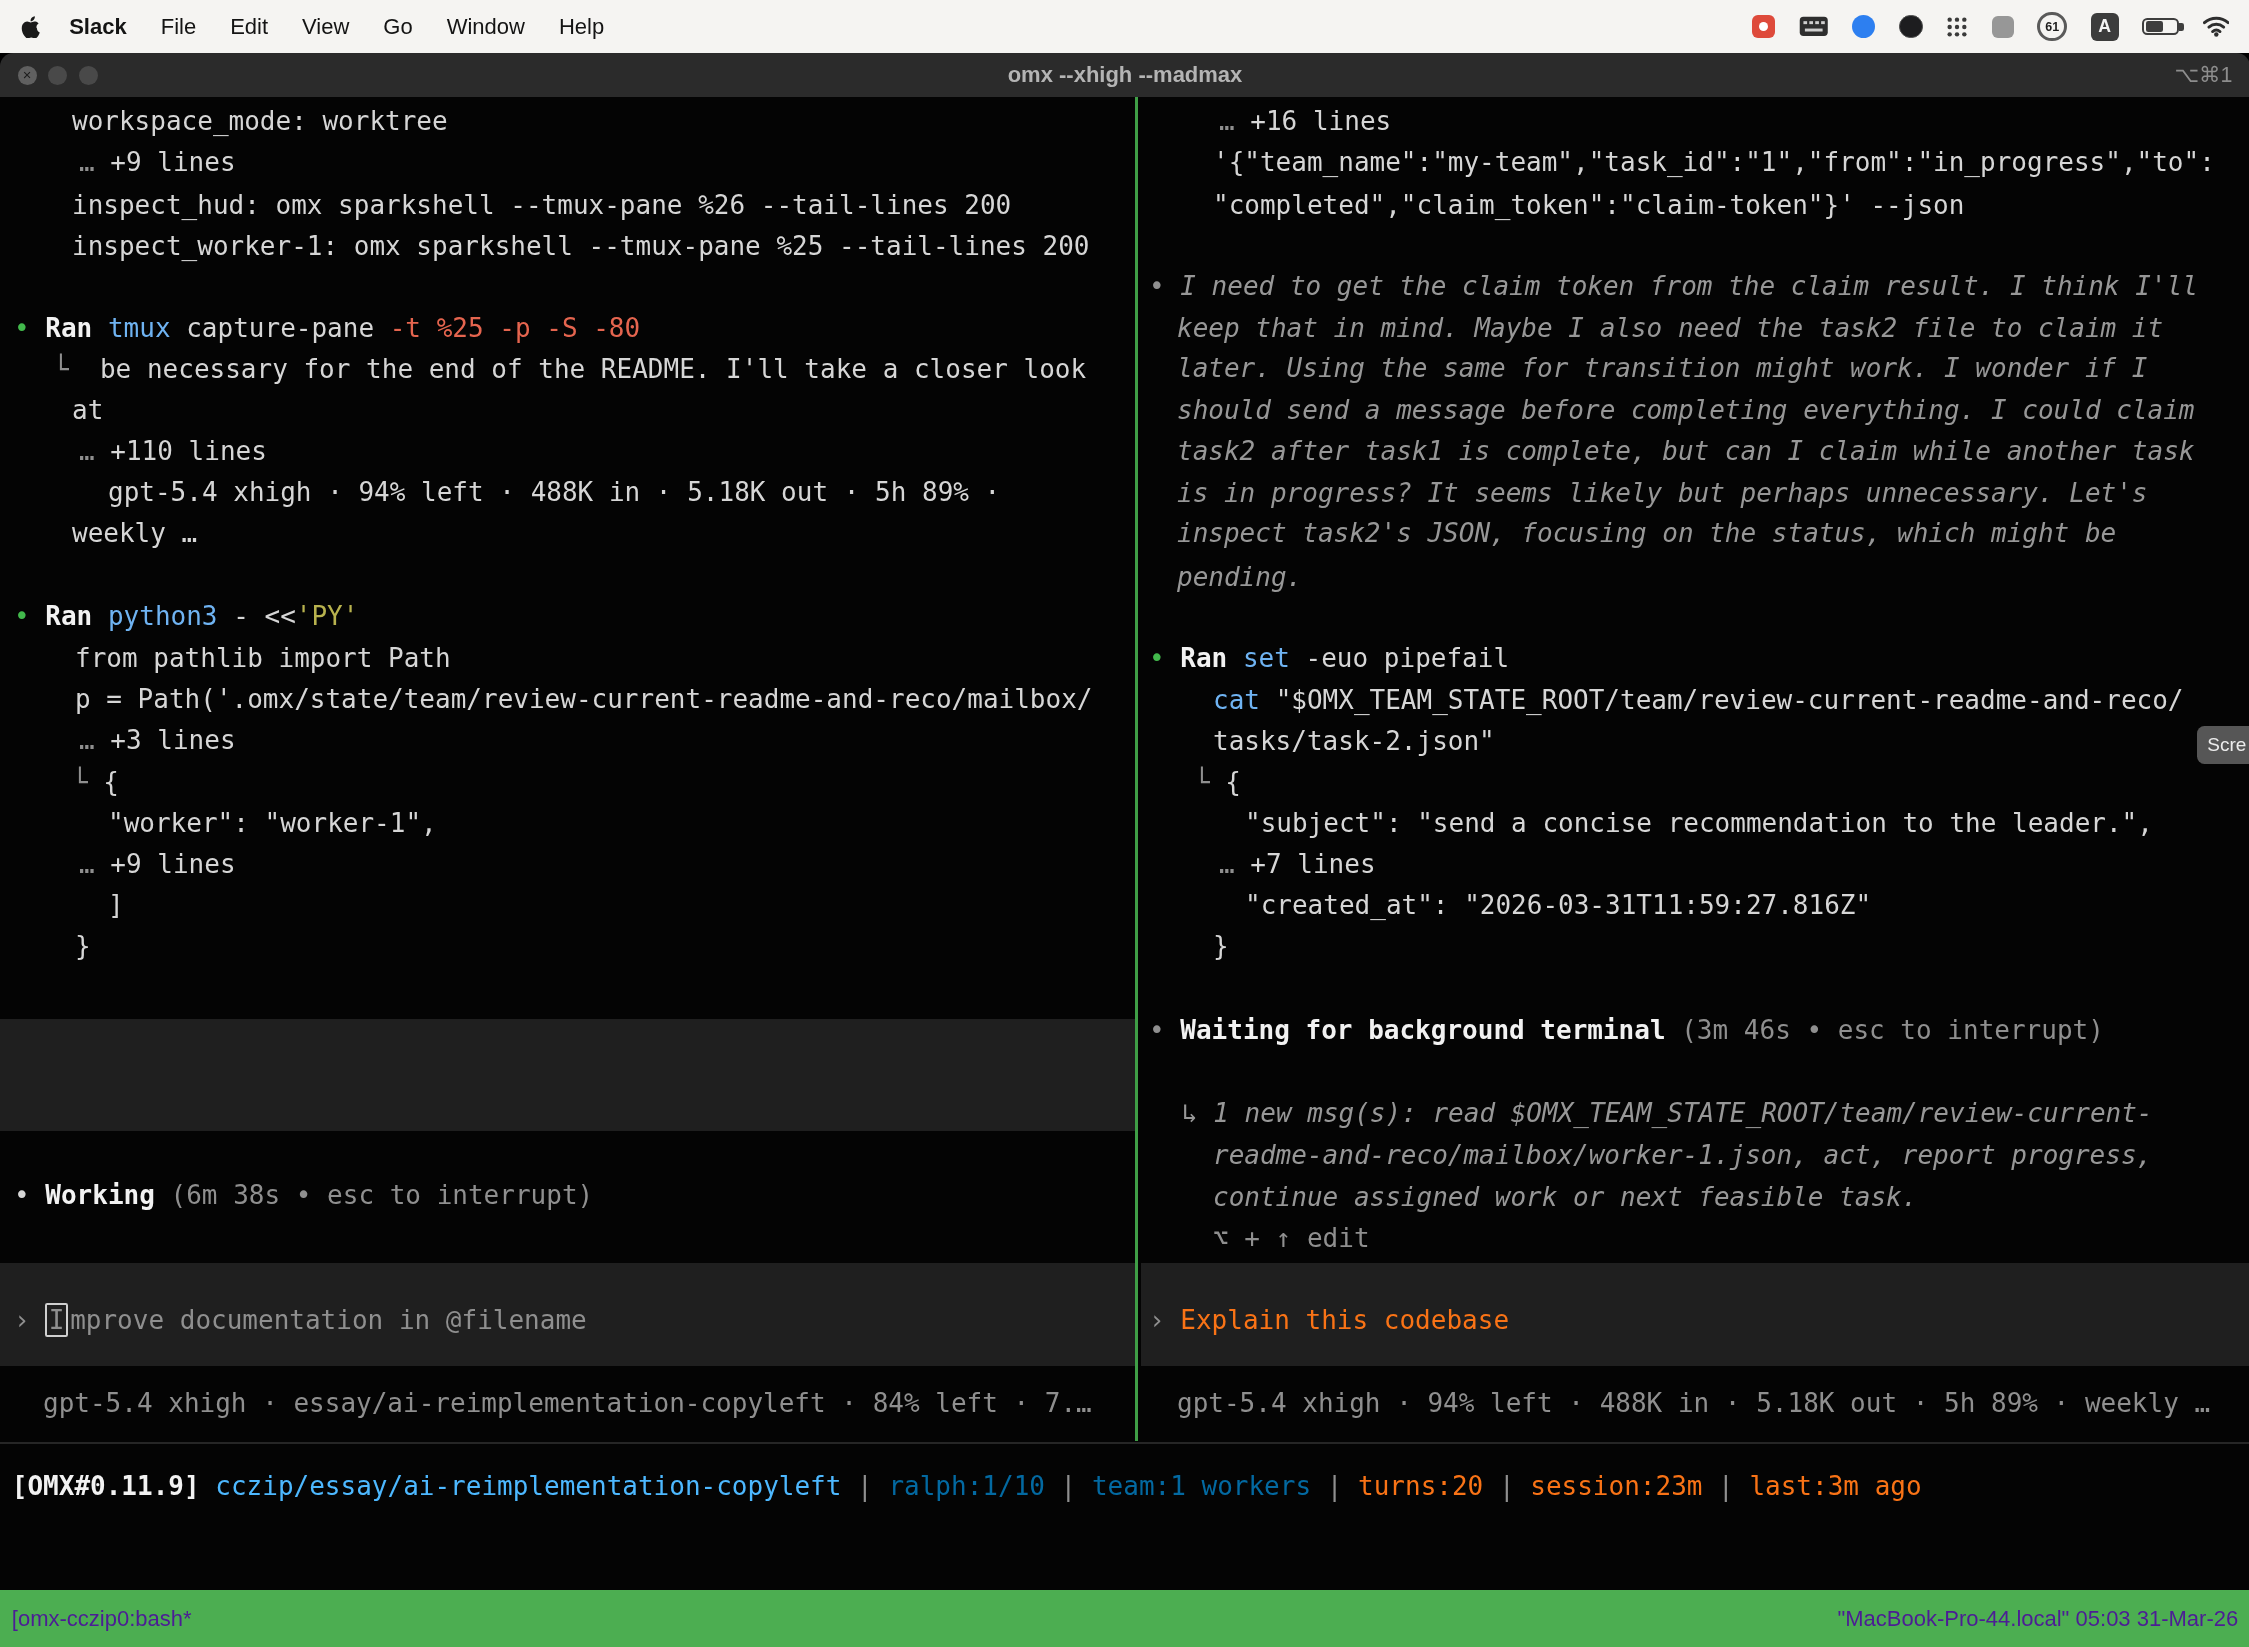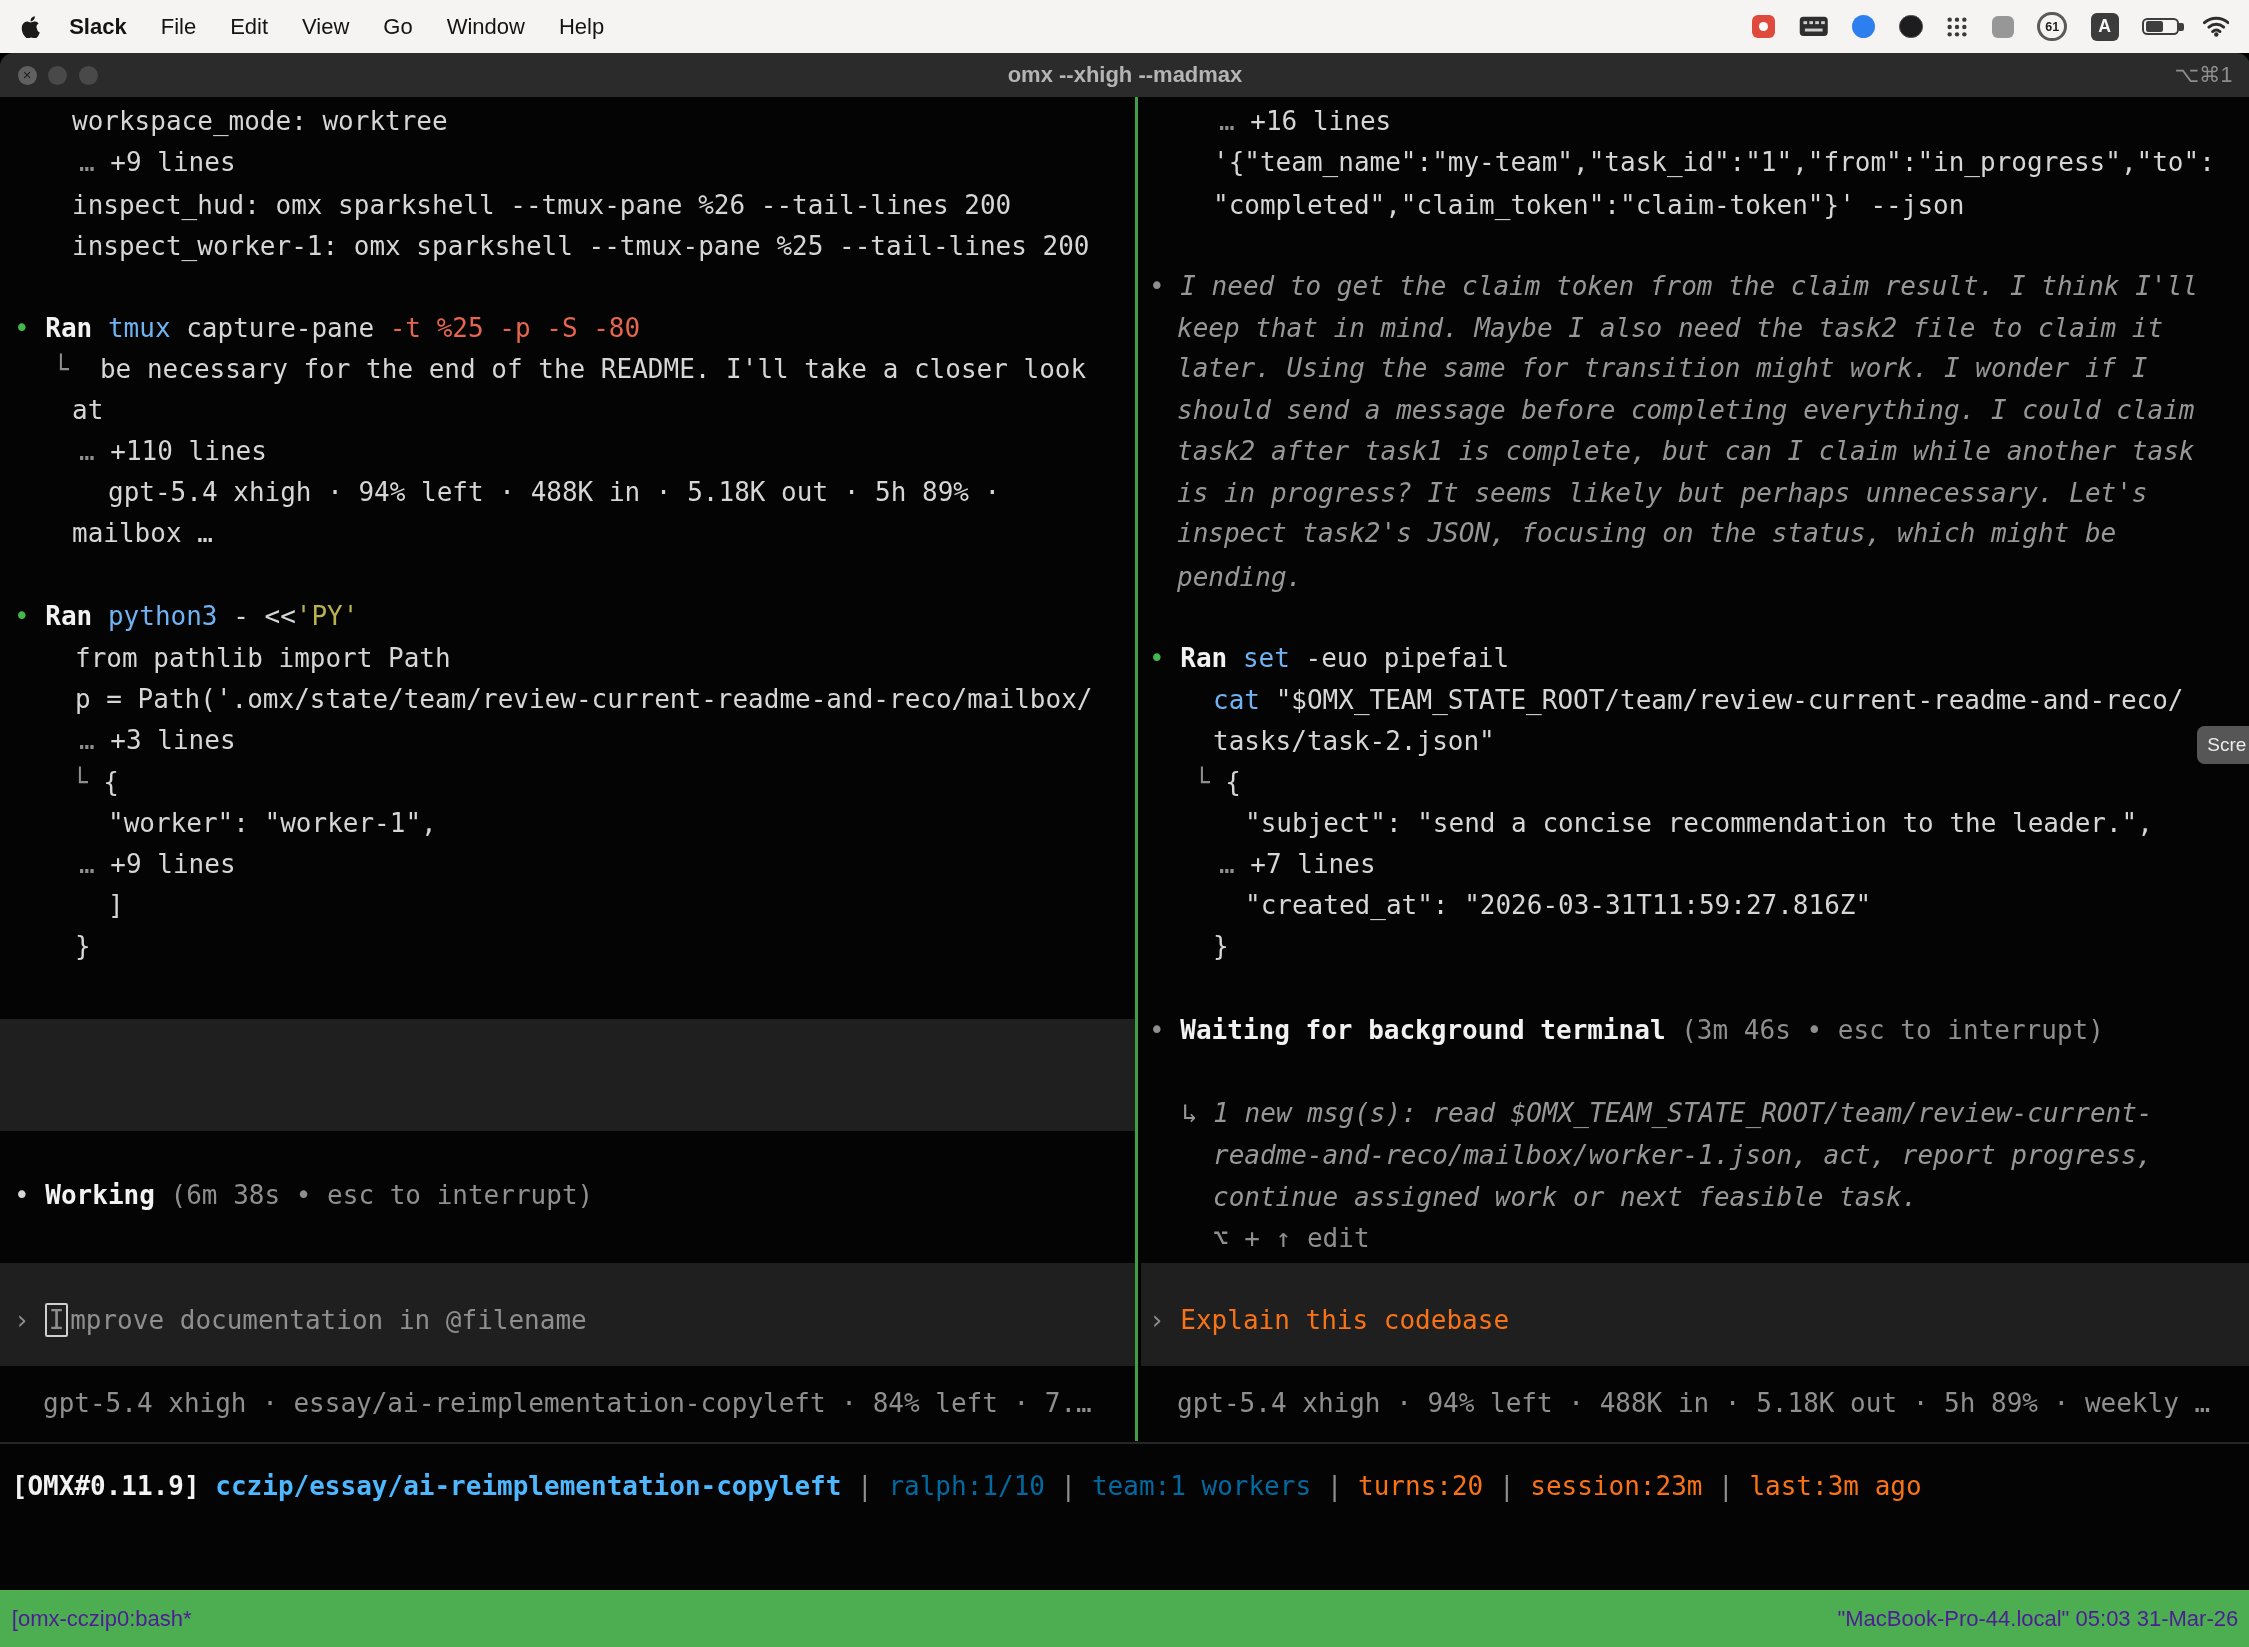--- a/index.html
+++ b/index.html
@@ -49,21 +49,21 @@
   .band{position:absolute;background:#1f1f1f;z-index:4;}
   .sg.w{color:#d6d6d6;}
   .sg.b{color:#f2f2f2;font-weight:bold;}
   .sg.dim{color:#8f8f8f;}
   .sg.dim2{color:#f97316;}
   .sg.blue{color:#6fb3f2;}
   .sg.red{color:#e5654f;}
   .sg.yel{color:#b8b24e;}
   .sg.gb{color:#42b94c;}
   .sg.green{color:#0369a1;}
-  .sg.cyan{color:#4db8ff;font-weight:bold;}
+  .sg.cyan{color:#4db8ff;}
   .sg.think{color:#979797;font-style:italic;}
   .sg.cur{border:2.2px solid #cfcfcf;border-radius:2.2px;padding:0 1.5px;margin-right:2.2px;color:#8f8f8f;}
 
   .vdivider{position:absolute;left:1135px;top:97px;width:3px;height:1344px;background:#3f9e46;z-index:6;}
   .hdivider{position:absolute;left:0;right:0;top:1442px;height:2.2px;background:#262626;z-index:6;}
 
   .tooltip{position:absolute;left:2197px;top:726px;width:66px;height:38px;background:#565656;
            border-radius:7.4px 0 0 7.4px;color:#ececec;font-family:"Liberation Sans",sans-serif;
            font-size:19px;display:flex;align-items:center;padding-left:10.3px;box-sizing:border-box;z-index:30;}
 
@@ -158,21 +158,21 @@
       <div class="band" style="left: 0px; width: 1135px; top: 1263px; height: 103px;"></div>
       <div class="tline" style="left: 72px; top: 101px; z-index: 5;"><span class="sg w">workspace_mode: worktree</span></div>
       <div class="tline" style="left: 79px; top: 142px; z-index: 5;"><span class="sg dim">… </span><span class="sg w">+9 lines</span></div>
       <div class="tline" style="left: 72px; top: 185px; z-index: 5;"><span class="sg w">inspect_hud: omx sparkshell --tmux-pane %26 --tail-lines 200</span></div>
       <div class="tline" style="left: 72px; top: 226px; z-index: 5;"><span class="sg w">inspect_worker-1: omx sparkshell --tmux-pane %25 --tail-lines 200</span></div>
       <div class="tline" style="left: 14px; top: 308px; z-index: 5;"><span class="sg gb">• </span><span class="sg b">Ran </span><span class="sg blue">tmux</span><span class="sg w"> capture-pane </span><span class="sg red">-t %25 -p -S -80</span></div>
       <div class="tline" style="left: 53px; top: 349px; z-index: 5;"><span class="sg dim">└ </span><span class="sg w"> be necessary for the end of the README. I'll take a closer look</span></div>
       <div class="tline" style="left: 72px; top: 390px; z-index: 5;"><span class="sg w">at</span></div>
       <div class="tline" style="left: 79px; top: 431px; z-index: 5;"><span class="sg dim">… </span><span class="sg w">+110 lines</span></div>
       <div class="tline" style="left: 108px; top: 472px; z-index: 5;"><span class="sg w">gpt-5.4 xhigh · 94% left · 488K in · 5.18K out · 5h 89% ·</span></div>
-      <div class="tline" style="left: 72px; top: 513px; z-index: 5;"><span class="sg w">mailbox …</span></div>
+      <div class="tline" style="left: 72px; top: 513px; z-index: 5;"><span class="sg w">weekly …</span></div>
       <div class="tline" style="left: 14px; top: 596px; z-index: 5;"><span class="sg gb">• </span><span class="sg b">Ran </span><span class="sg blue">python3</span><span class="sg w"> - &lt;&lt;</span><span class="sg yel">'PY'</span></div>
       <div class="tline" style="left: 75px; top: 638px; z-index: 5;"><span class="sg w">from pathlib import Path</span></div>
       <div class="tline" style="left: 75px; top: 679px; z-index: 5;"><span class="sg w">p = Path('.omx/state/team/review-current-readme-and-reco/mailbox/</span></div>
       <div class="tline" style="left: 79px; top: 720px; z-index: 5;"><span class="sg dim">… </span><span class="sg w">+3 lines</span></div>
       <div class="tline" style="left: 72px; top: 762px; z-index: 5;"><span class="sg dim">└ </span><span class="sg w">{</span></div>
       <div class="tline" style="left: 108px; top: 803px; z-index: 5;"><span class="sg w">"worker": "worker-1",</span></div>
       <div class="tline" style="left: 79px; top: 844px; z-index: 5;"><span class="sg dim">… </span><span class="sg w">+9 lines</span></div>
       <div class="tline" style="left: 108px; top: 885px; z-index: 5;"><span class="sg w">]</span></div>
       <div class="tline" style="left: 75px; top: 926px; z-index: 5;"><span class="sg w">}</span></div>
       <div class="tline" style="left: 14px; top: 1175px; z-index: 5;"><span class="sg w">• </span><span class="sg b">Working </span><span class="sg dim">(6m 38s • esc to interrupt)</span></div>

